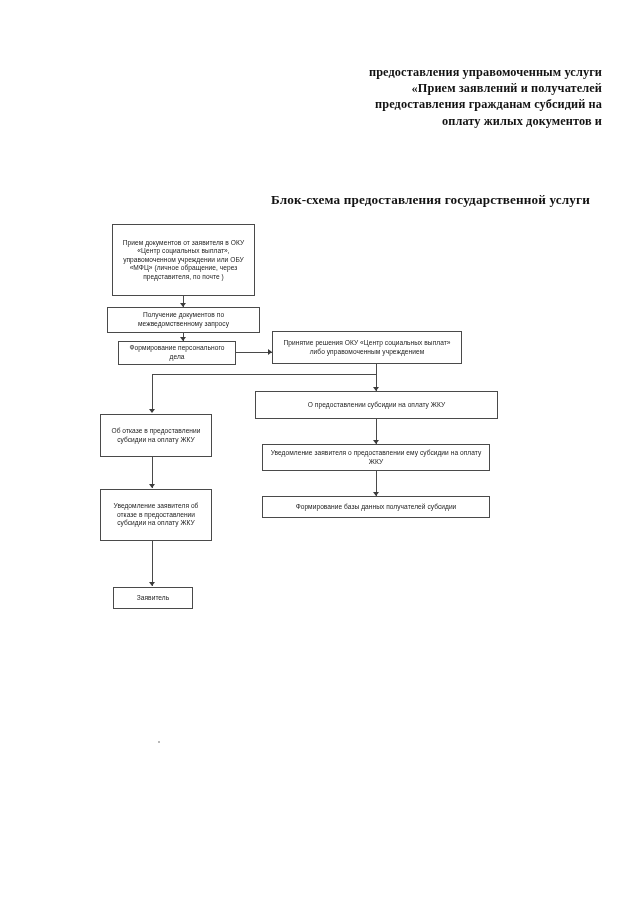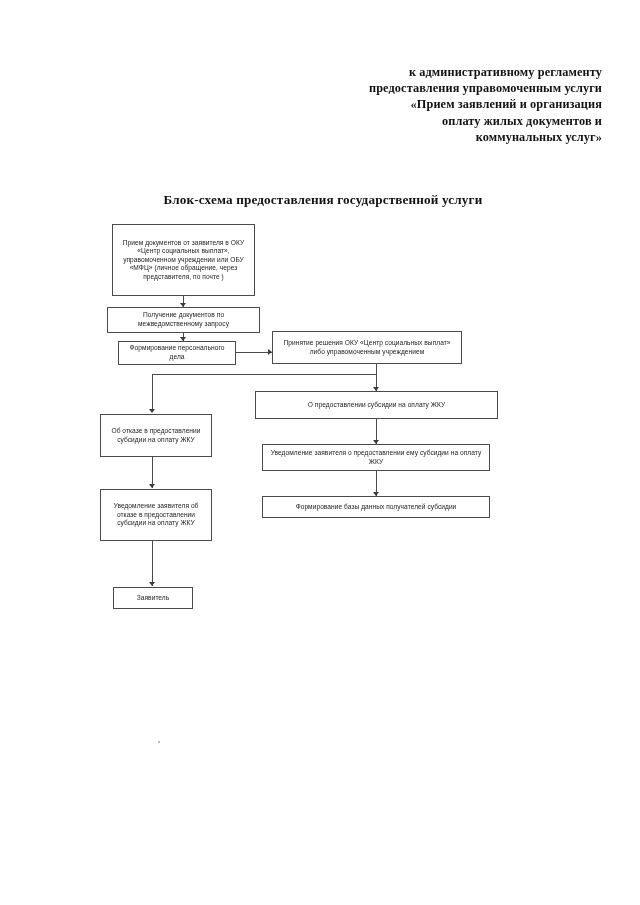--- a/index.html
+++ b/index.html
@@ -36,21 +36,21 @@
     letter-spacing: 0.1px;
   }
   .doc-header div { white-space: nowrap; }
 
   
   .doc-title {
     position: absolute;
     left: 0;
     top: 192px;
     width: 590px;
-    text-align: center;
+    text-align: right;
     font-family: "Liberation Serif", serif;
     font-weight: bold;
     font-size: 13.2px;
     color: #121212;
     letter-spacing: 0.15px;
     padding-left: 56px;
     box-sizing: border-box;
   }
 
   
@@ -98,25 +98,24 @@
     height: 2px;
     background: #b9b9b9;
   }
 </style>
 </head>
 <body>
 
 <div id="page">
 
   <div class="doc-header">
-    <div>к административному  регламенту</div>
     <div>предоставления управомоченным услуги</div>
-    <div>«Прием заявлений и организация</div>
+    <div>«Прием заявлений и получателей</div>
+    <div>предоставления гражданам субсидий на</div>
     <div>оплату жилых документов и</div>
-    <div>коммунальных услуг»</div>
   </div>
 
   <div class="doc-title">Блок-схема предоставления государственной услуги</div>
 
   <div class="node" style="left:112px; top:224px; width:143px; height:72px;">
     <span>Прием документов от заявителя в ОКУ «Центр социальных выплат», управомоченном учреждении или  ОБУ «МФЦ» (личное обращение, через представителя, по почте )</span>
   </div>
   <div class="conn v" style="left:183px; top:296px; height:11px;"></div>
   <div class="arrow" style="left:180px; top:303px;"></div>
 

